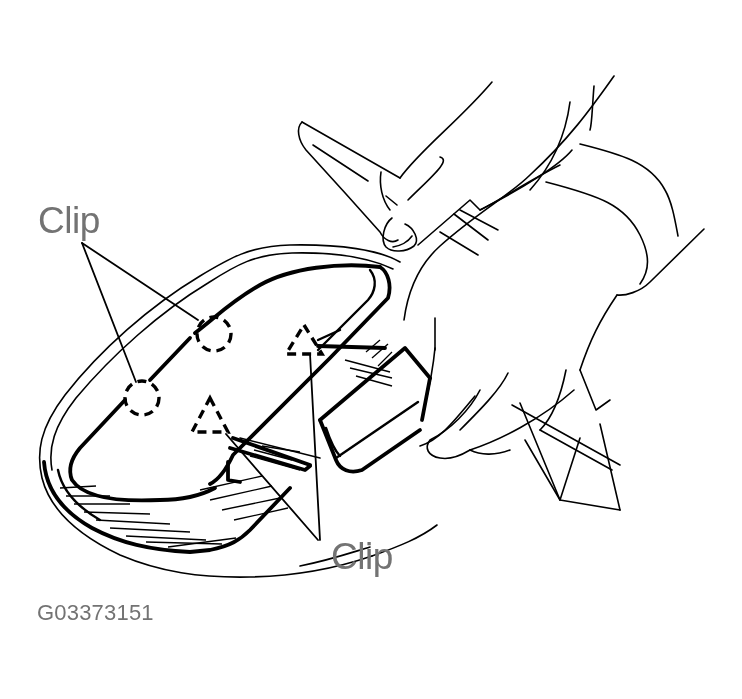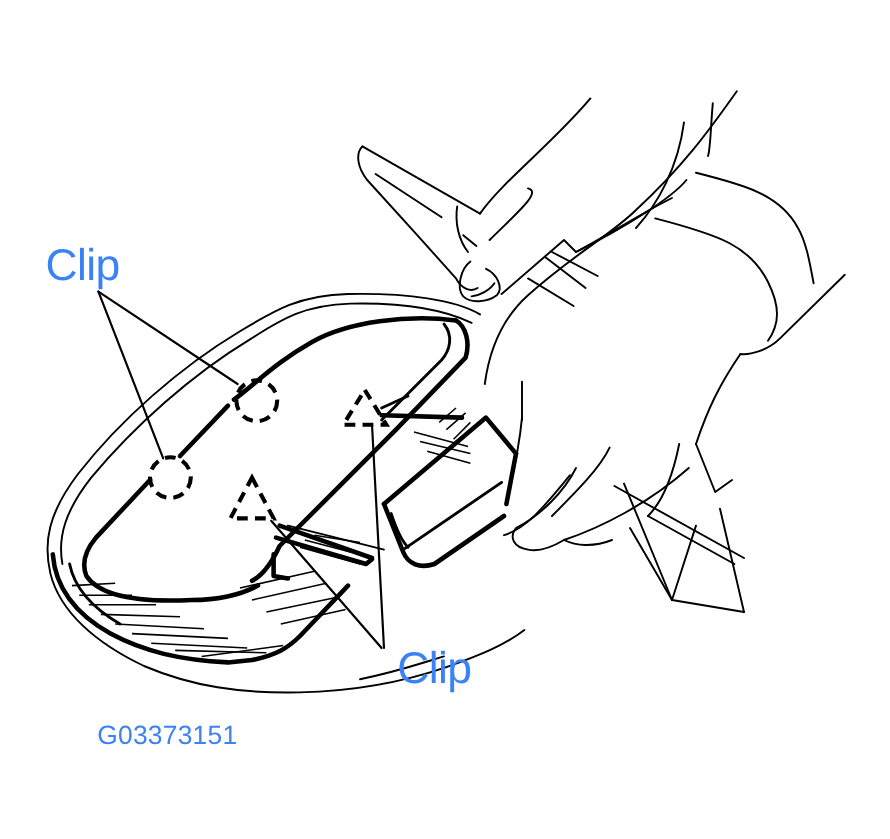--- a/index.html
+++ b/index.html
@@ -16,21 +16,21 @@
     }
     #canvas {
       position: absolute;
       left: 0;
       top: 0;
       width: 742px;
       height: 699px;
     }
     .label {
       position: absolute;
-      color: #3b82f6;
+      color: #737373;
       font-family: "Liberation Sans", sans-serif;
       line-height: 1;
       white-space: nowrap;
     }
     .clip-label {
       font-size: 37px;
       letter-spacing: -0.5px;
     }
     .code-label {
       font-size: 22px;
@@ -165,13 +165,13 @@
       <path class="leader" d="M318,540 L226,434"></path>
       <path class="leader" d="M320,540 L310,354"></path>
     </g>
   </svg>
 </div>
 
 <div class="label clip-label" style="left:38px; top:202px;">Clip</div>
 
 <div class="label clip-label" style="left:331px; top:538px;">Clip</div>
 
-<div class="label code-label" style="left:37px; top:602px;margin-left:44px;">G03373151</div>
+<div class="label code-label" style="left:37px; top:602px;">G03373151</div>
 
 </body></html>

